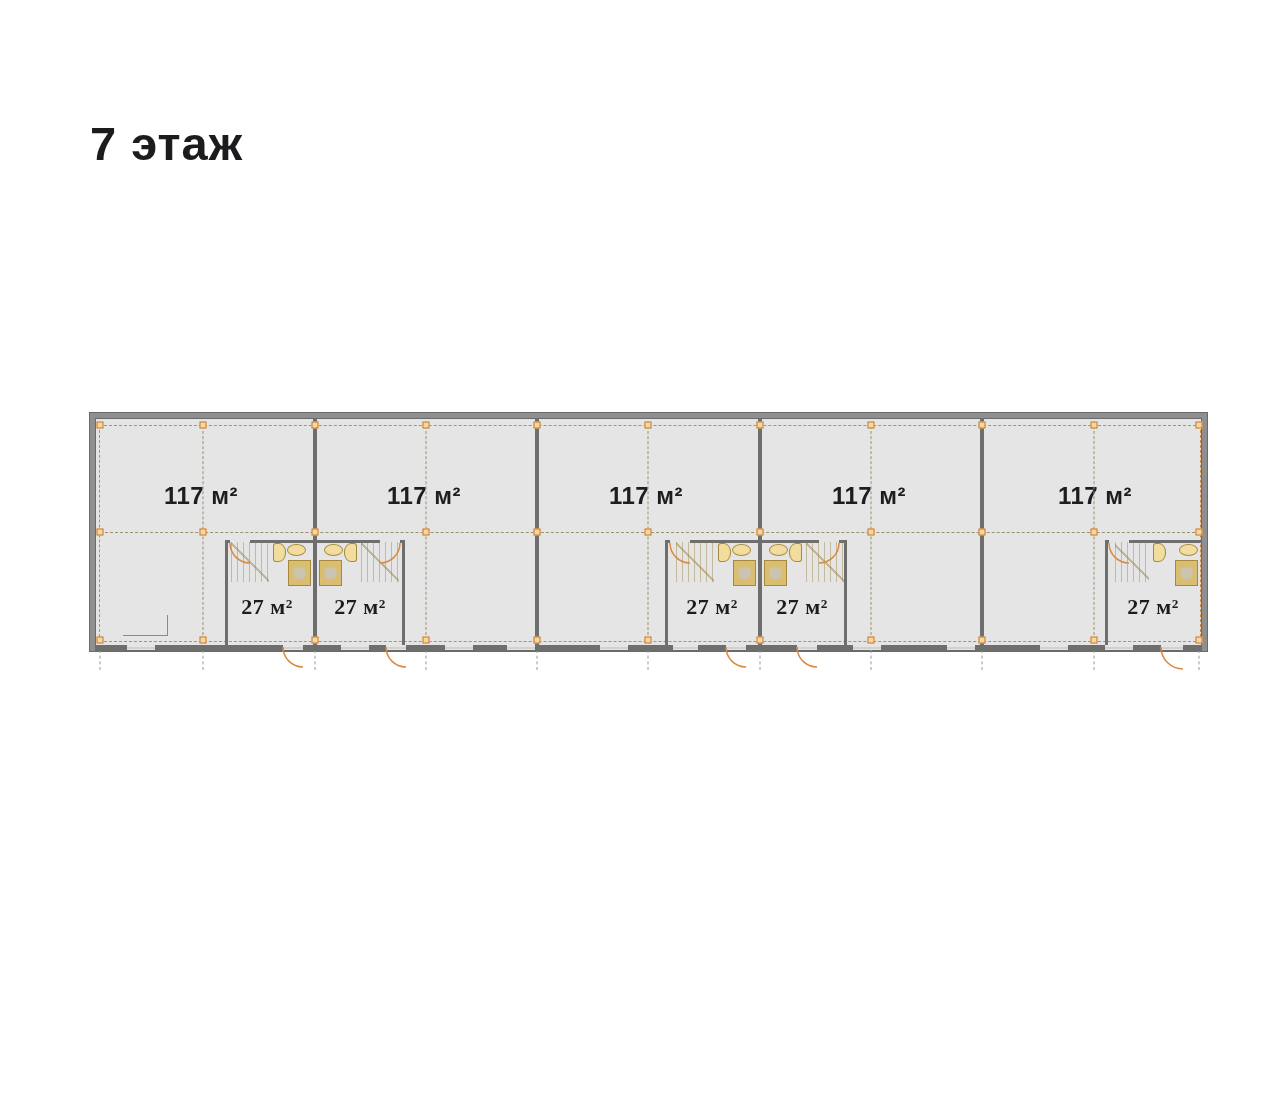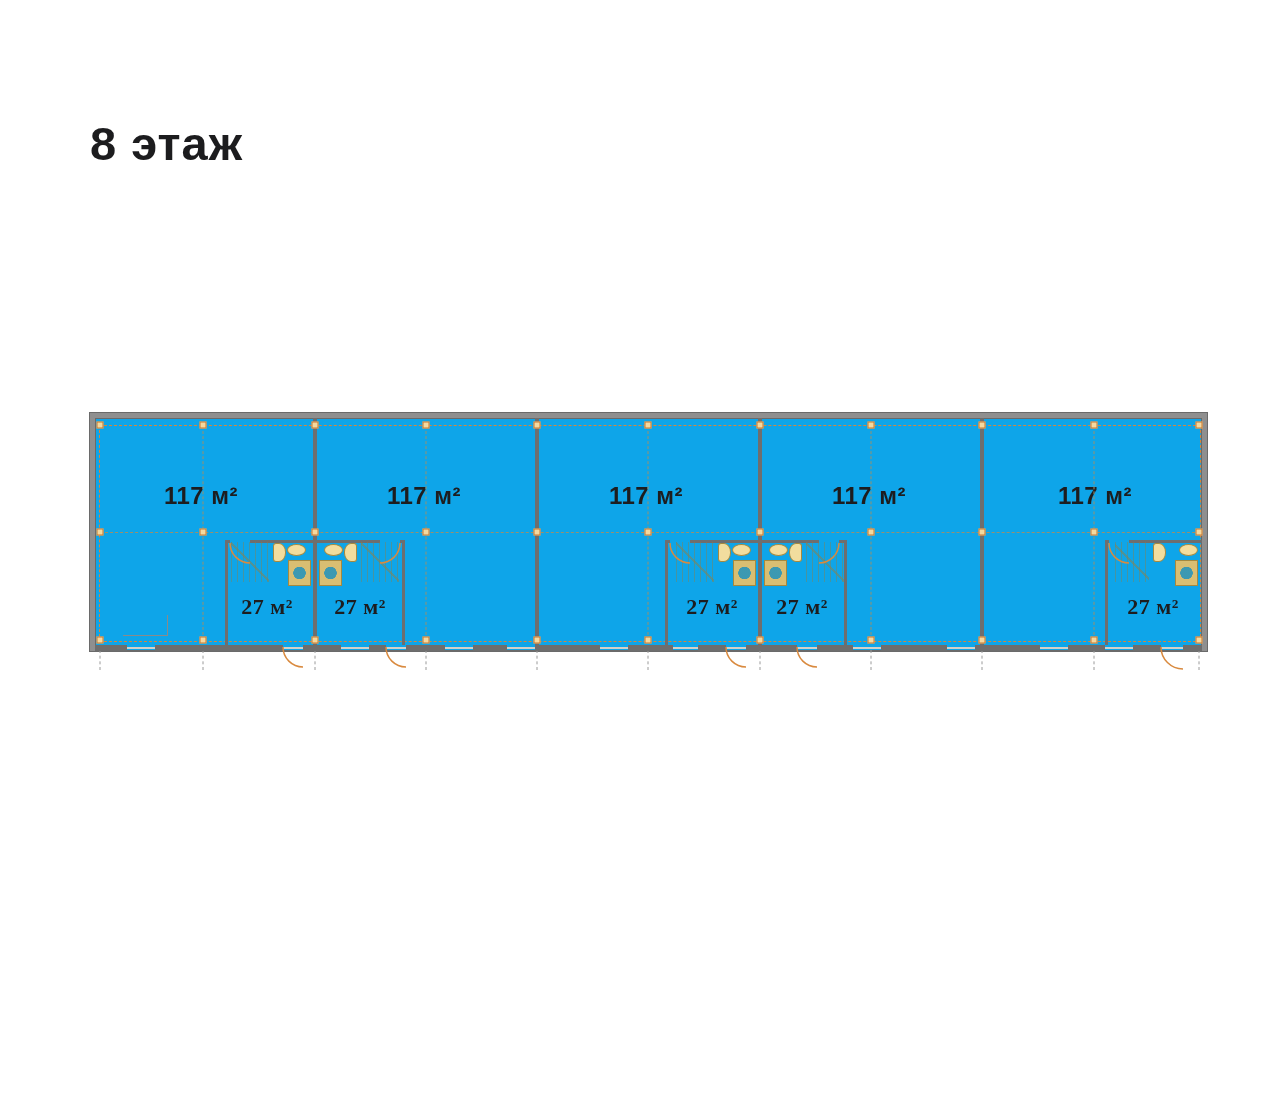--- a/index.html
+++ b/index.html
@@ -7,21 +7,21 @@
     width:1280px;height:1105px;background:#ffffff;position:relative;overflow:hidden;
     font-family:"Liberation Sans", sans-serif;
   }
   .page-title{
     position:absolute;left:90px;top:116px;margin:0;
     font-size:47px;font-weight:800;letter-spacing:1px;color:#1c1c1e;
   }
   
   .plan{
     position:absolute;left:90px;top:413px;width:1117px;height:238px;
-    background:#0ea5e9;box-sizing:border-box;
+    background:#e5e5e5;box-sizing:border-box;
     border:5px solid #8f8f8f;border-bottom:none;
     box-shadow:inset 0 0 0 1px #6a6a6a, 0 0 0 1px #6a6a6a;
   }
   .unit-area{position:absolute;top:0;height:227px;}
   
   .datum-rect{position:absolute;left:4px;top:7px;width:1100px;height:215px;border:1px dashed #d4873c;}
   .hdash{position:absolute;left:5px;top:114px;width:1100px;height:0;border-top:1px dashed #99906e;}
   .vdash{position:absolute;top:8px;height:214px;width:0;border-left:1px dashed #99906e;transform:translateX(-50%);}
   .tick{position:absolute;top:232px;height:20px;width:0;border-left:1px dashed #9a9a9a;transform:translateX(-50%);}
   .mk{position:absolute;width:7px;height:7px;box-sizing:border-box;border:1.5px solid #c9772f;background:#f3d9a0;transform:translate(-50%,-50%);}
@@ -44,21 +44,21 @@
        background:radial-gradient(circle 7px at 50% 50%, #96804355 0 6px, #d9be72 6.5px);}
   
   .lbl{position:absolute;transform:translate(-50%,-50%);color:#1d1d1f;font-weight:800;white-space:nowrap;}
   .lbl-117{font-size:24px;letter-spacing:.5px;}
   .lbl-27{font-size:22px;letter-spacing:.5px;font-family:Liberation Serif, serif;}
   .arc{position:absolute;overflow:visible;}
 </style>
 </head>
 <body>
 
-<h1 class="page-title">8 этаж</h1>
+<h1 class="page-title">7 этаж</h1>
 
 <div class="plan" id="plan">
 
   <div class="unit-area" style="left:0;width:218px;"></div>
   <div class="unit-area" style="left:222px;width:218px;"></div>
   <div class="unit-area" style="left:444px;width:219px;"></div>
   <div class="unit-area" style="left:667px;width:218px;"></div>
   <div class="unit-area" style="left:889px;width:218px;"></div>
 
   <div class="datum-rect"></div>

